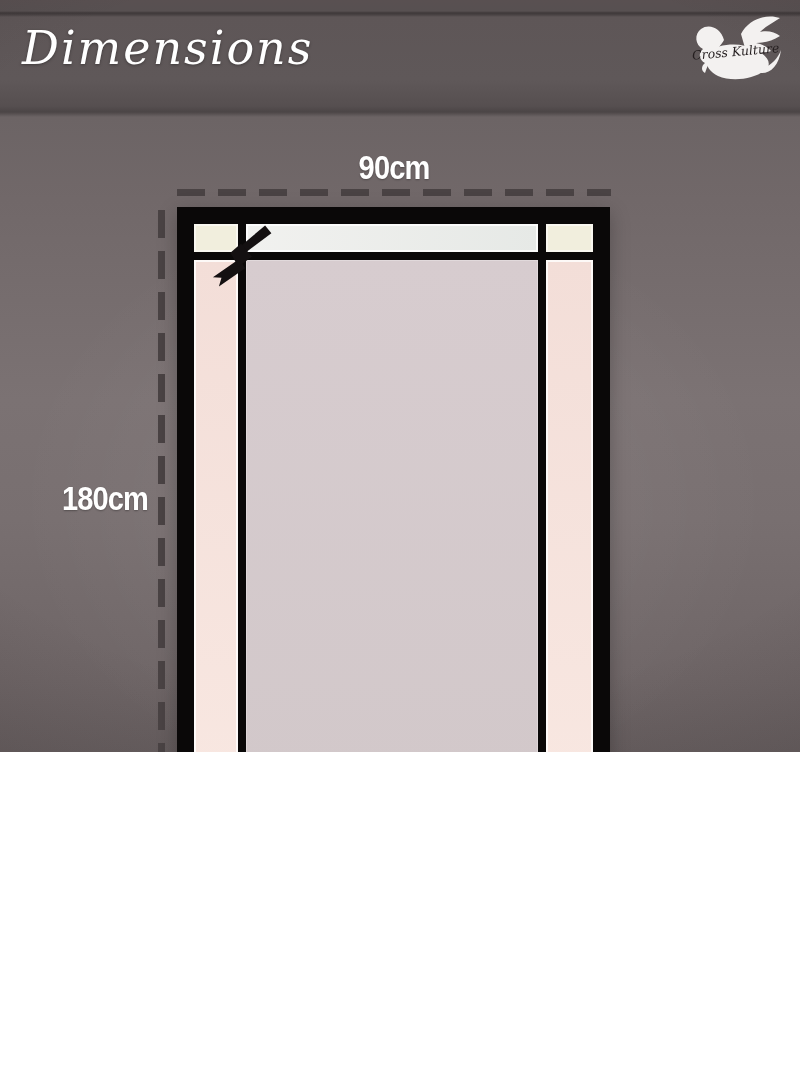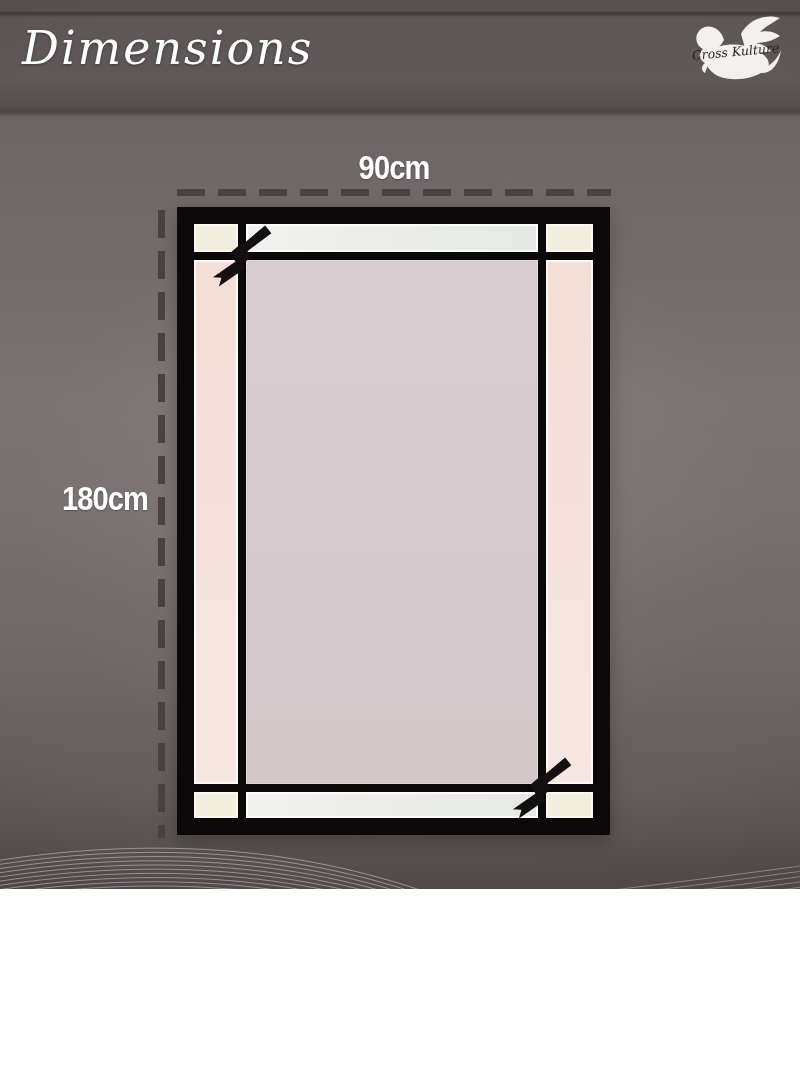--- a/index.html
+++ b/index.html
@@ -1,17 +1,17 @@
 <!DOCTYPE html>
 <html style="--wall: #746b6c; --frame: #0a0808; --corner: #f1eedd; --hstrip: #e6e9e6; --vstrip: #f8e7e1; --field: #d2c8ca; --dash: #4a4344; --label: #ffffff; --wave: #ffffff; --logo_text: #241e1f;"><head>
 <meta charset="utf-8">
 <style>
   html,body{margin:0;padding:0;}
   .page{
-    position:relative;width:800px;height:889px;overflow:hidden;
+    position:relative;width:800px;height:752px;overflow:hidden;
     font-family:"Liberation Sans",sans-serif;
     background:
       radial-gradient(ellipse 130% 95% at 50% 44%, rgba(25,19,20,0) 52%, rgba(25,19,20,.28) 100%),
       radial-gradient(ellipse 540px 430px at 393px 500px, rgba(255,255,255,.08), rgba(255,255,255,0) 70%),
       linear-gradient(180deg,
         #595051 0px,#575051 11px,#3e3839 13px,#4a4344 15px,#5e5657 17px,
         #5f5859 80px,#564f50 106px,#4b4546 112px,#6c6465 117px,#716869 200px,
         #7b7273 400px,#786f70 520px,#6e6566 680px,#635b5c 800px,
         #544c4d 880px,#474041 1000px,#443d3e 1067px);
   }

